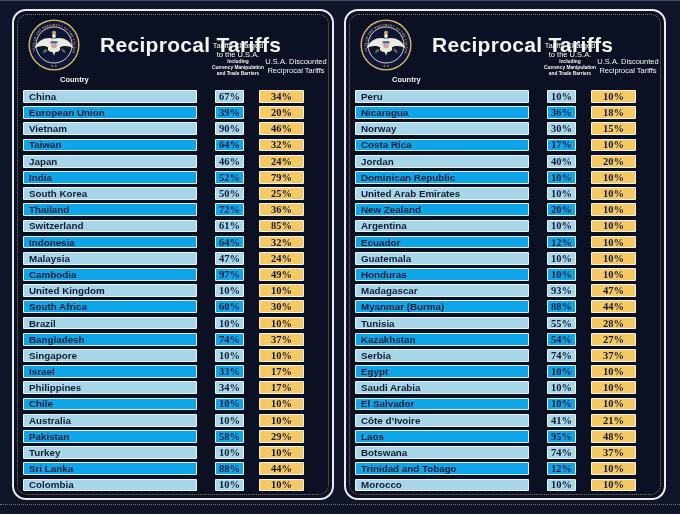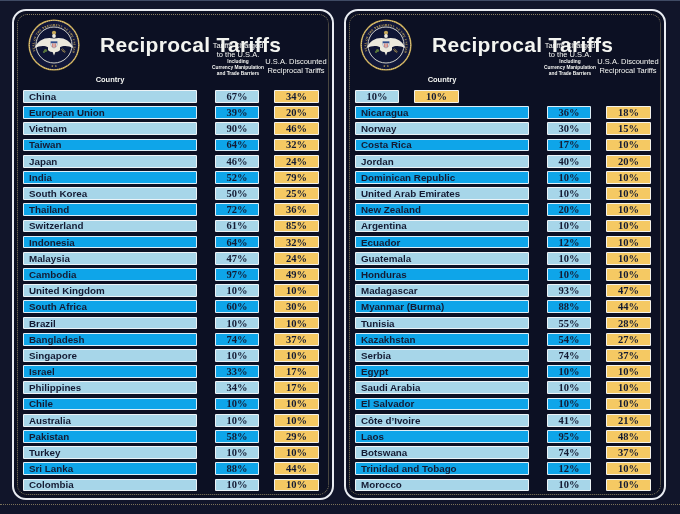--- a/index.html
+++ b/index.html
@@ -29,40 +29,40 @@
     position:absolute;left:86px;top:22px;
     color:#f3f4f0;font-size:21px;font-weight:bold;letter-spacing:.3px;
     white-space:nowrap;
   }
   .colhead{position:absolute;text-align:center;color:#f4f5f2;}
   .colhead .main{font-size:7.5px;font-weight:normal;line-height:1.2;}
   .colhead .sub{font-size:4.8px;font-weight:bold;line-height:1.25;}
   .col1-head{left:176px;top:30px;width:96px;}
   .col2-head{left:236px;top:46px;width:92px;}
   .country-label{
-    position:absolute;left:46px;top:64px;width:100px;text-align:center;
+    position:absolute;left:46px;top:64px;width:100px;text-align:left;
     color:#f4f5f2;font-size:7.5px;font-weight:bold;
   }
   .rows{display:flex;flex-direction:column;gap:3.4px;padding:0 0 0 9px;}
   .row{display:flex;height:12.8px;}
   .cell{
     box-sizing:border-box;border:1px solid rgba(244,246,248,.9);
     border-radius:1px;color:#141b33;display:flex;align-items:center;
   }
   .cell.country{
     width:174px;margin-right:18px;padding-left:5px;
     font-size:9.8px;font-weight:bold;
     background:#a7d6e9;overflow:hidden;white-space:nowrap;
   }
   .cell.v1,.cell.v2{
     justify-content:center;text-align:center;
     font-family:"Liberation Serif","DejaVu Serif",serif;
     font-size:10.5px;font-weight:bold;
   }
-  .cell.v1{width:44px;margin-right:15px;background:#a7d6e9;}
+  .cell.v1{width:29px;margin-right:15px;background:#a7d6e9;}
   .cell.v2{width:45px;background:#f5c963;}
   .row.alt .cell.country,.row.alt .cell.v1{background:#0ea5e9;}
 </style>
 </head>
 <body>
 
 <div class="top-line"></div>
 <div class="bottom-dotted"></div>
 
 <div class="panels">
@@ -297,20 +297,21 @@
         <div class="sub">and Trade Barriers</div>
       </div>
       <div class="colhead col2-head">
         <div class="main">U.S.A. Discounted</div>
         <div class="main">Reciprocal Tariffs</div>
       </div>
       <div class="country-label">Country</div>
     </div>
     <div class="rows">
   <div class="row">
+    <div class="cell country">Peru</div>
     <div class="cell v1">10%</div>
     <div class="cell v2">10%</div>
   </div>
 
   <div class="row alt">
     <div class="cell country">Nicaragua</div>
     <div class="cell v1">36%</div>
     <div class="cell v2">18%</div>
   </div>
 

